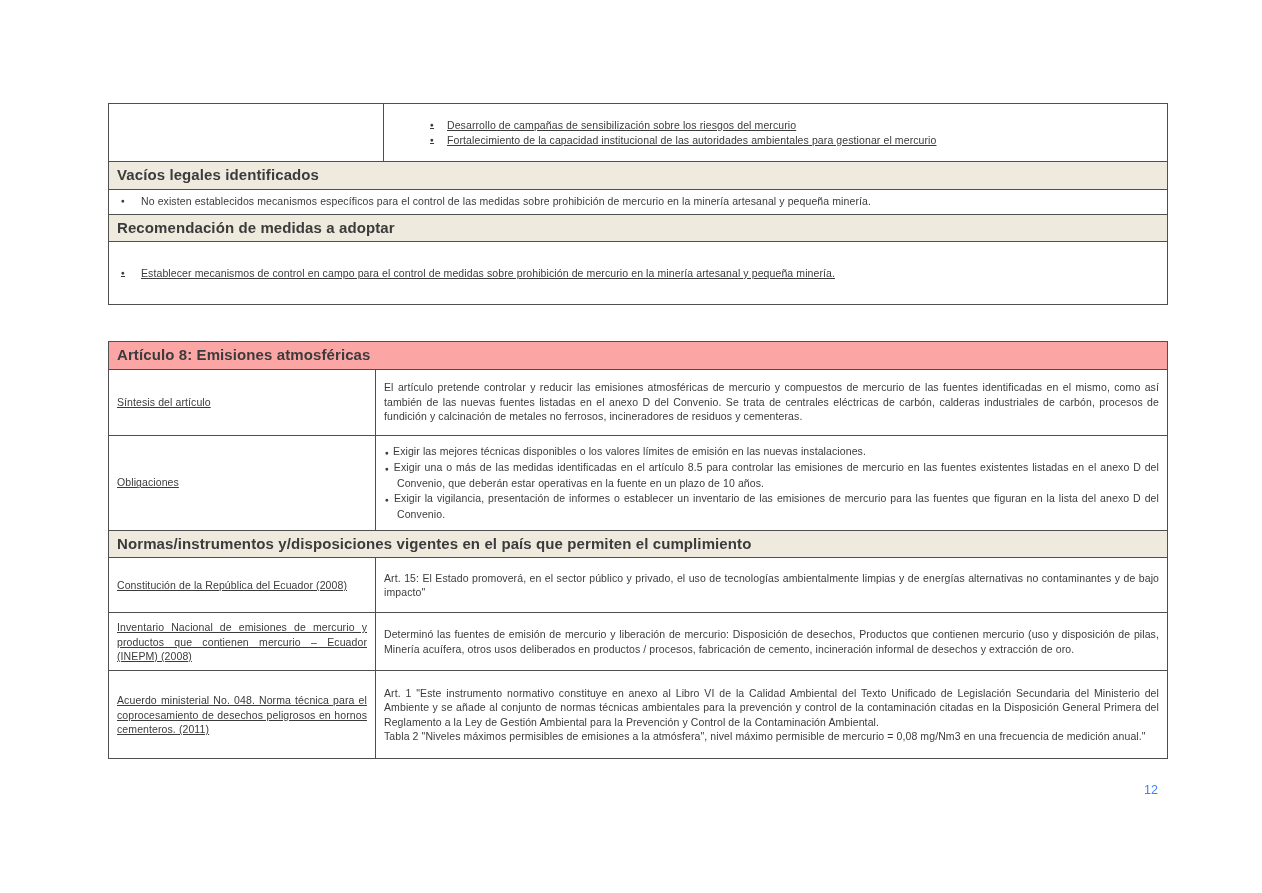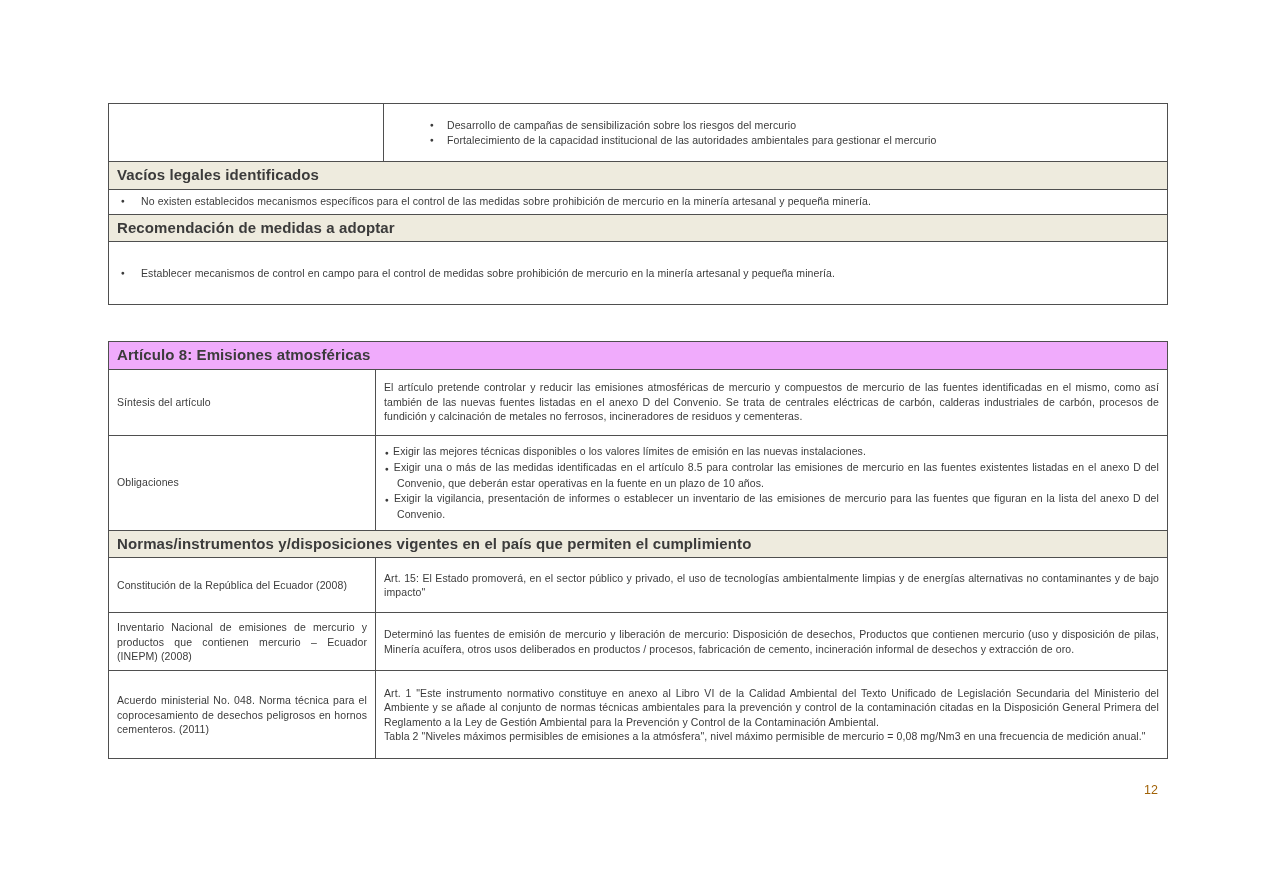--- a/index.html
+++ b/index.html
@@ -19,46 +19,46 @@
   }
   table.tbl td { border:1px solid #4f4f4f; vertical-align:middle; padding:3px 8px; }
 
   .tbl1 { top:103px; }
   .tbl1 col.c1 { width:275px; }
   .tbl2 { top:341px; }
   .tbl2 col.c1 { width:267px; }
 
   td.hdr { font-weight:bold; font-size:15px; padding-left:12px; }
   td.beige { background:#EEEBDE; }
-  td.blue  { background:#f0abfc; }
+  td.blue  { background:#fca5a5; }
 
-  td.top { vertical-align:top; padding-top:6px; }
+  td.top { vertical-align:top; padding-top:6px;text-decoration:underline; }
   td.just, .just { text-align:justify; }
 
   .blt { display:flex; align-items:flex-start; }
   .dot { font-size:6.5px; line-height:14px; flex:0 0 auto; }
   
   .blt.lvl1 .sp { flex:0 0 38px; }
   .blt.lvl1 .dot { flex-basis:17px; }
   
   .blt.row .sp { flex:0 0 4px; }
   .blt.row .dot { flex-basis:20px; }
   .blt .txt { flex:1 1 auto; }
 
   
   .ob { padding-left:1px; }
   .ob-item { padding-left:12px; text-indent:-12px; text-align:justify; }
   .ob-item .dot { display:inline; font-size:6.5px; padding-right:4px; }
 
-  td.lbl { padding-left:10px; }
+  td.lbl { padding-left:10px;text-decoration:underline; }
   .p2 { margin-top:0; }
 
   .pagenum {
     position:absolute; left:1144px; top:783px; width:40px;
-    font-size:12.5px; color:#a16207;
+    font-size:12.5px; color:#3b82f6;
   }
 </style>
 </head>
 <body>
 
 <div class="page">
 
   <table class="tbl tbl1">
     <colgroup>
         <col class="c1">

